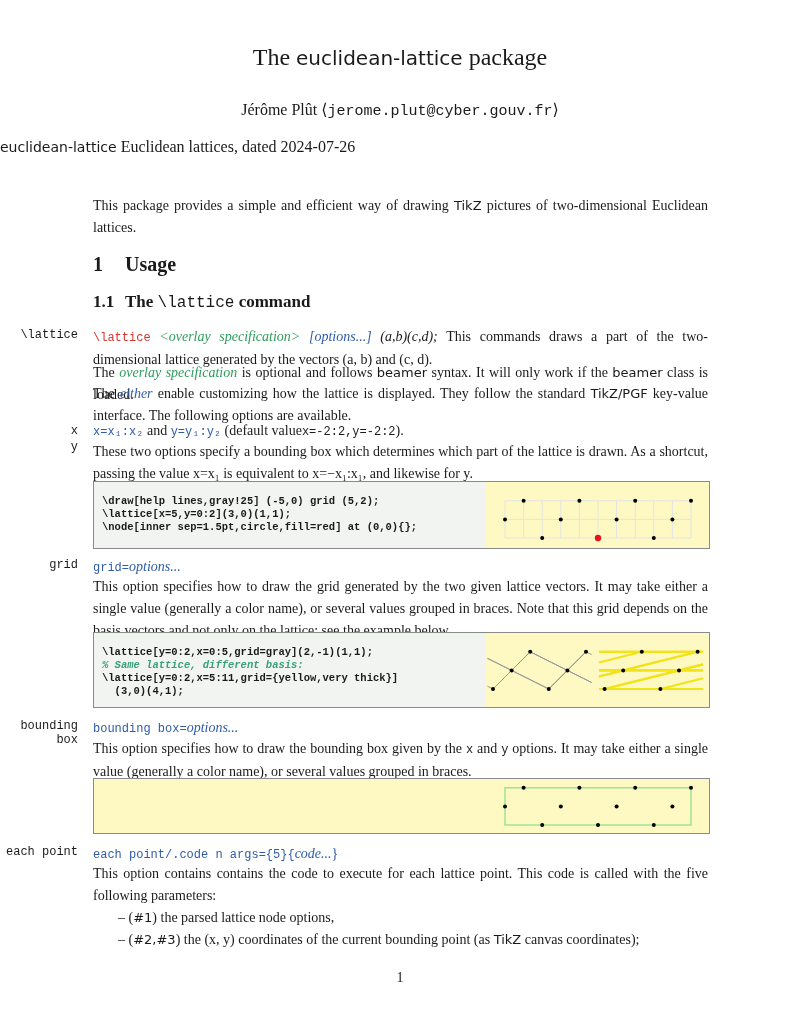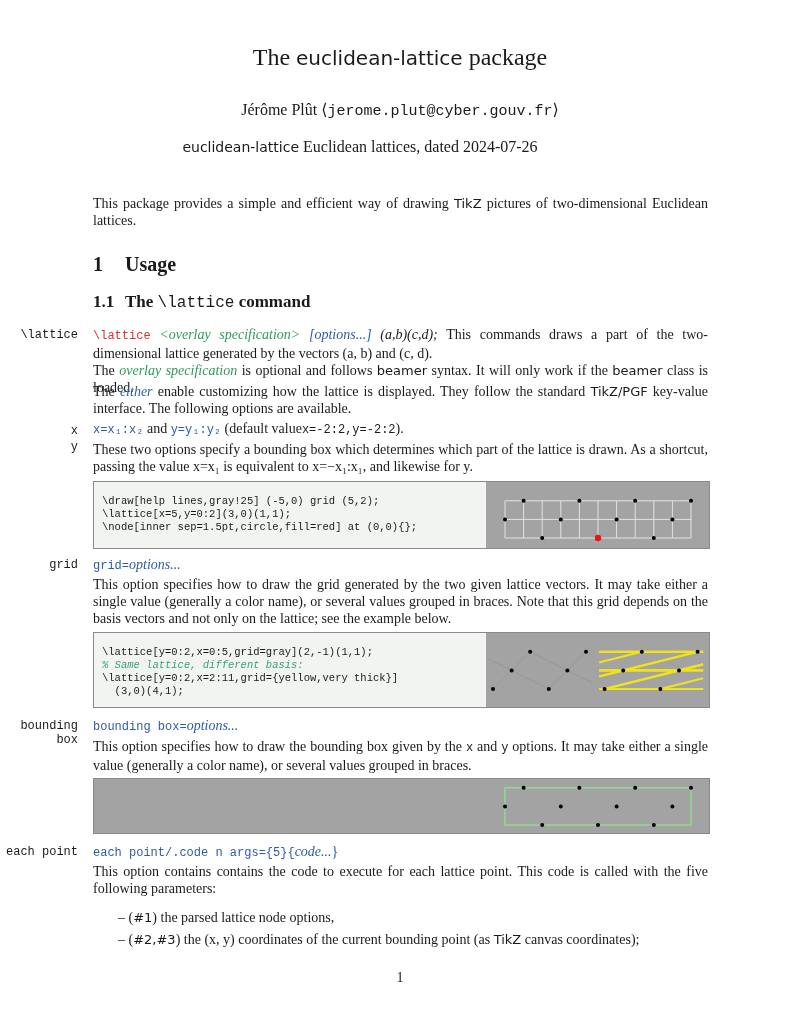--- a/index.html
+++ b/index.html
@@ -5,35 +5,35 @@
   html, body { margin: 0; padding: 0; background: #ffffff; }
   body { width: 800px; height: 1035px; position: relative; overflow: hidden;
          font-family: "Liberation Serif", "DejaVu Serif", serif; color: #1a1a1a; }
   .abs { position: absolute; }
   .sans { font-family: "DejaVu Sans", "Liberation Sans", sans-serif; }
   .mono { font-family: "Liberation Mono", "DejaVu Sans Mono", monospace; }
   .title { left: 0; width: 800px; top: 44px; text-align: center; font-size: 24px; }
   .title .pkg { font-family: "DejaVu Sans", sans-serif; font-size: 20px; }
   .author { left: 0; width: 800px; top: 100px; text-align: center; font-size: 16px; }
   .author .mono { font-size: 15px; }
-  .dated { left: 0; width: 720px; top: 138px; text-align: center; font-size: 16px; }
+  .dated { left: 0; width: 720px; top: 138px; font-size: 16px; }
   .dated .pkg { font-family: "DejaVu Sans", sans-serif; font-size: 14px; }
-  .para { left: 93px; width: 615px; font-size: 14px; line-height: 17px; text-align: justify; }
+  .para { left: 93px; width: 615px; font-size: 14px; line-height: 22px; text-align: justify; }
   .h1 { left: 93px; top: 253px; font-size: 20px; font-weight: bold; }
   .h1 .num { display: inline-block; width: 32px; }
   .h2 { left: 93px; top: 292px; font-size: 17px; font-weight: bold; }
   .h2 .num { display: inline-block; width: 32px; }
   .h2 .mono { font-weight: normal; font-size: 16px; }
   .margin-label { font-family: "Liberation Mono", monospace; font-size: 12px; text-align: right; right: 722px; }
   .red { color: #d9342b; }
   .green { color: #2e9c5a; }
   .blue { color: #2f5ba8; }
   .it { font-style: italic; }
   .code-sm { font-family: "Liberation Mono", monospace; font-size: 12px; }
-  .box { left: 93px; width: 615px; border: 1px solid #8a8a8a; background: #a3a3a3; }
+  .box { left: 93px; width: 615px; border: 1px solid #8a8a8a; background: #fef9c3; font-weight: bold; }
   .box .code { position: absolute; left: 0; top: 0; bottom: 0; width: 392px; background: #f1f4f1;
                font-family: "Liberation Mono", monospace; font-size: 10.5px; line-height: 13px;
                padding: 0 0 0 8px; box-sizing: border-box; white-space: pre; }
   .box .pic { position: absolute; right: 0; top: 0; bottom: 0; width: 222px; }
   .comment { color: #3aa07f; font-style: italic; }
   .list { left: 118px; font-size: 14px; }
   .pagenum { left: 0; width: 800px; text-align: center; top: 970px; font-size: 14px; }
 </style>
 </head>
 <body>
@@ -135,21 +135,21 @@
   </div>
 </div>
 
 <div class="abs margin-label" style="top:558px;">grid</div>
 <div class="abs para" style="top:556px;">
   <span class="blue code-sm">grid=</span><span class="blue it">options...</span>
 </div>
 <div class="abs para" style="top:576px;">This option specifies how to draw the grid generated by the two given lattice vectors. It may take either a single value (generally a color name), or several values grouped in braces. Note that this grid depends on the basis vectors and not only on the lattice; see the example below.</div>
 
 <div class="abs box" style="top:632px; height:74px;">
-  <div class="code" style="padding-top:13px;"><div>\lattice[y=0:2,x=0:5,grid=gray](2,-1)(1,1);</div><div class="comment">% Same lattice, different basis:</div><div>\lattice[y=0:2,x=2:11,grid={yellow,very thick}]</div><div>  (3,0)(4,1);</div></div>
+  <div class="code" style="padding-top:13px;"><div>\lattice[y=0:2,x=0:5,grid=gray](2,-1)(1,1);</div><div class="comment">% Same lattice, different basis:</div><div>\lattice[y=0:2,x=5:11,grid={yellow,very thick}]</div><div>  (3,0)(4,1);</div></div>
   <div class="pic">
     <svg width="222" height="74" id="fig2">
         <line x1="0.41999999999999993" y1="53.21" x2="6" y2="56" stroke="#9a9a9a" stroke-width="1"></line>
         <line x1="6" y1="56" x2="43.2" y2="18.799999999999997" stroke="#9a9a9a" stroke-width="1"></line>
         <line x1="0.41999999999999904" y1="25.31" x2="61.800000000000004" y2="56" stroke="#9a9a9a" stroke-width="1"></line>
         <line x1="6" y1="56" x2="43.2" y2="18.799999999999997" stroke="#9a9a9a" stroke-width="1"></line>
         <line x1="43.2" y1="18.799999999999997" x2="104.58" y2="49.489999999999995" stroke="#9a9a9a" stroke-width="1"></line>
         <line x1="6" y1="56" x2="43.2" y2="18.799999999999997" stroke="#9a9a9a" stroke-width="1"></line>
         <line x1="0.4200000000000026" y1="25.31" x2="61.800000000000004" y2="56" stroke="#9a9a9a" stroke-width="1"></line>
         <line x1="61.800000000000004" y1="56" x2="99" y2="18.799999999999997" stroke="#9a9a9a" stroke-width="1"></line>

